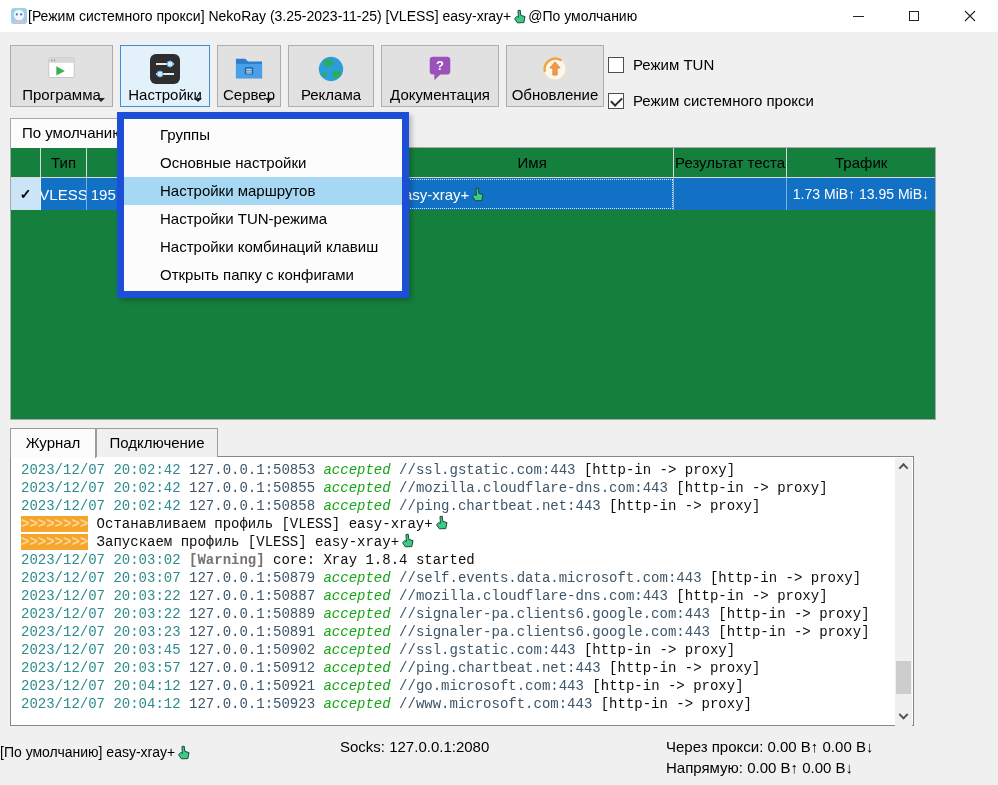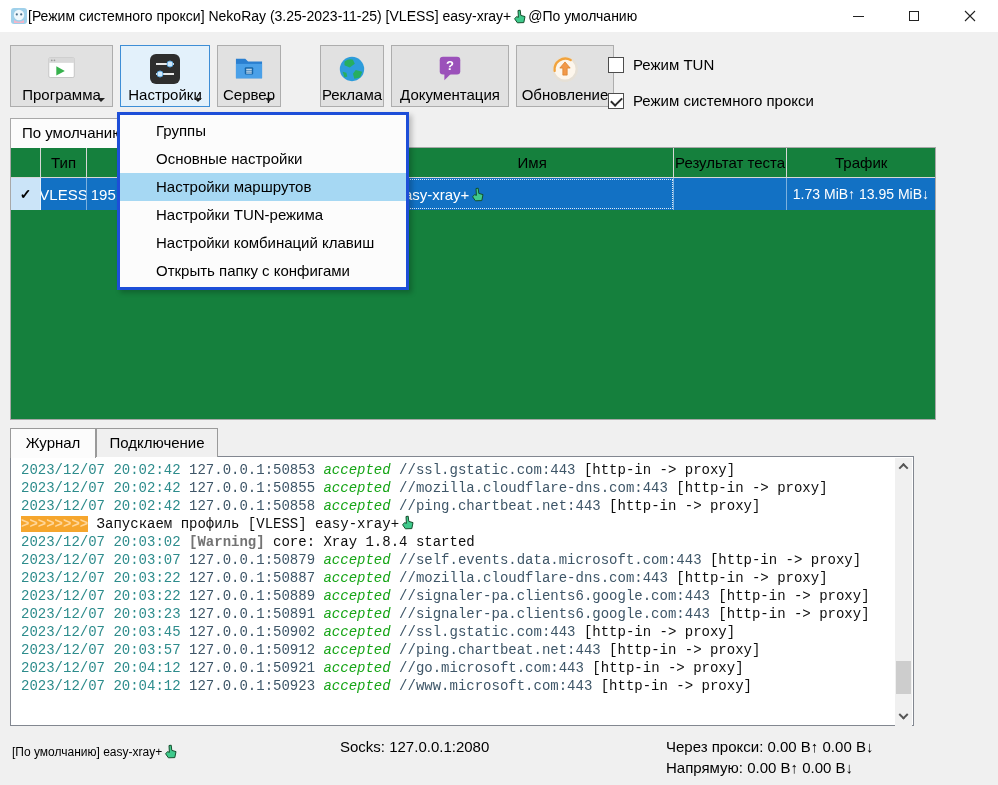--- a/index.html
+++ b/index.html
@@ -20,21 +20,21 @@
   .wc-btn { width:56px; height:32px; display:flex; align-items:center; justify-content:center; background:transparent; border:none; cursor:default; }
   .ic-min { width:11px; height:0; border-top:1px solid #222; display:block; }
   .ic-max { width:10px; height:10px; border:1px solid #222; display:block; }
 
   
   .toolbar { position:absolute; left:10px; top:45px; display:flex; gap:7px; }
   .btn { position:relative; height:62px; background:#e1e1e1; border:1px solid #adadad; display:flex; flex-direction:column; align-items:center; justify-content:space-between; padding:5px 2px 3px 2px; font-size:15px; }
   .toolbar .btn:nth-child(1){ width:103px; }
   .toolbar .btn:nth-child(2){ width:90px; }
   .toolbar .btn:nth-child(3){ width:64px; }
-  .toolbar .btn:nth-child(4){ width:64px;margin-left:32px; }
+  .toolbar .btn:nth-child(4){ width:86px; }
   .toolbar .btn:nth-child(5){ width:118px; }
   .toolbar .btn:nth-child(6){ width:98px; }
   .btn.active { background:#e3f1fb; border-color:#3e8ed6; }
   .btn .ico { flex:1; display:flex; align-items:center; justify-content:center; }
   .btn .lbl { line-height:17px; white-space:nowrap; }
   .btn .arr { position:absolute; right:7px; bottom:4px; width:0; height:0; border-left:4px solid transparent; border-right:4px solid transparent; border-top:4px solid #222; }
 
   .cb-row { position:absolute; left:608px; display:flex; align-items:flex-end; gap:9px; font-size:15px; height:20px; cursor:default; }
   .cb-row.r1 { top:53px; } .cb-row.r2 { top:89px; }
   .cb-box { width:16px; height:16px; background:#fff; border:1px solid #4d4d4d; position:relative; flex:0 0 auto; }
@@ -50,21 +50,21 @@
   .trow { display:flex; height:32px; font-size:15px; color:#fff; }
   .td { display:flex; align-items:center; height:100%; border-right:1px solid rgba(255,255,255,.45); background:#1271c4; white-space:nowrap; overflow:hidden; }
   .td:last-child { border-right:none; }
   .td.check { background:#cbe4f8; color:#000; justify-content:center; font-weight:bold; font-size:14px; }
   .td.type { justify-content:center; }
   .td.addr { padding-left:4px; }
   .td.name { padding-left:4px; outline:1px dotted rgba(255,255,255,.85); outline-offset:-2px; }
   .td.traffic { justify-content:flex-end; padding-right:6px; font-size:14px; }
 
   
-  .menu { position:absolute; left:117px; top:112px; width:292px; background:#fcfcfc; border:3px solid #1d4ed8; padding:2px 0; z-index:10; box-shadow:3px 3px 5px rgba(0,0,0,.22); }
+  .menu { position:absolute; left:117px; top:112px; width:292px; background:#fcfcfc; border:7px solid #1d4ed8; padding:2px 0; z-index:10; box-shadow:3px 3px 5px rgba(0,0,0,.22); }
   .menu-item { height:28px; line-height:28px; padding-left:36px; font-size:15px; white-space:nowrap; cursor:default; }
   .menu-item.hl { background:#a6d8f3; }
 
   
   .log-tabs { position:absolute; left:10px; top:428px; height:29px; display:flex; z-index:2; }
   .ltab { height:29px; border:1px solid #9a9a9a; border-bottom:none; font-size:15px; line-height:27px; text-align:center; background:#f0f0f0; cursor:default; }
   .ltab.active { background:#fcfcfc; height:30px; }
   .ltab.t0 { width:86px; } .ltab.t1 { width:122px; }
   .log-panel { position:absolute; left:10px; top:456px; width:904px; height:270px; background:#ffffff; border:1px solid #828790; z-index:1; }
   .log-content { position:absolute; left:2px; top:2px; right:20px; bottom:2px; overflow:hidden; padding:2px 0 0 8px; font-family:"Liberation Mono", monospace; font-size:14px; line-height:18px; }
@@ -81,21 +81,21 @@
   
   .sbar { position:absolute; right:1px; top:1px; width:17px; height:268px; background:#f0f0f0; }
   .sb-btn { position:absolute; left:0; width:17px; height:17px; display:flex; align-items:center; justify-content:center; background:#f0f0f0; }
   .sb-up { top:0; } .sb-down { bottom:0; }
   .chev { width:7px; height:7px; border-left:2px solid #555; border-top:2px solid #555; display:block; }
   .chev.up { transform:rotate(45deg) translate(1px,1px); }
   .chev.down { transform:rotate(225deg) translate(2px,2px); }
   .sb-thumb { position:absolute; left:1px; top:203px; width:15px; height:33px; background:#cdcdcd; }
 
   
-  .status-left { position:absolute; left:12px; top:744px; font-size:12px; display:flex; align-items:center; white-space:nowrap; }
+  .status-left { position:absolute; left:0; top:744px; font-size:14px; display:flex; align-items:center; white-space:nowrap; }
   .status-mid { position:absolute; left:340px; top:736px; font-size:15px; line-height:21px; white-space:nowrap; }
   .status-right { position:absolute; left:666px; top:736px; font-size:15px; line-height:21px; white-space:nowrap; }
 </style>
 </head>
 <body>
 
 <div class="titlebar">
   <svg class="app-icon" viewBox="0 0 18 18">
     <rect x="1" y="1" width="16" height="16" rx="3" fill="#9fd0ea"></rect>
     <circle cx="9" cy="8" r="5.2" fill="#eef7fc"></circle>
@@ -246,20 +246,23 @@
 <div class="log-tabs">
   <div class="ltab t0 active">Журнал</div>
   <div class="ltab t1">Подключение</div>
 </div>
 
 <div class="log-panel">
   <div class="log-content" id="log-lines">
       <div class="log-line"><span class="sg-ts">2023/12/07 20:02:42 </span><span class="sg-ip">127.0.0.1:50853 </span><span class="sg-ok">accepted </span><span class="sg-url">//ssl.gstatic.com:443</span><span class="sg-txt"> [http-in -&gt; proxy]</span></div>
       <div class="log-line"><span class="sg-ts">2023/12/07 20:02:42 </span><span class="sg-ip">127.0.0.1:50855 </span><span class="sg-ok">accepted </span><span class="sg-url">//mozilla.cloudflare-dns.com:443</span><span class="sg-txt"> [http-in -&gt; proxy]</span></div>
       <div class="log-line"><span class="sg-ts">2023/12/07 20:02:42 </span><span class="sg-ip">127.0.0.1:50858 </span><span class="sg-ok">accepted </span><span class="sg-url">//ping.chartbeat.net:443</span><span class="sg-txt"> [http-in -&gt; proxy]</span></div>
+      <div class="log-line"><span class="sg-mark">&gt;&gt;&gt;&gt;&gt;&gt;&gt;&gt;</span><span class="sg-txt"> Останавливаем профиль [VLESS] easy-xray+</span><svg class="hand" width="13" height="15" viewBox="0 0 13 15">
+          <path d="M5 1.5 L7.2 1.2 L7.8 6.4 L12 7.6 L10.8 13.6 L4.4 13.8 L1.6 9.8 L3.6 7.6 L5.4 8.4 Z" fill="#3fca8c" stroke="#134f2c" stroke-width="1"></path>
+        </svg></div>
       <div class="log-line"><span class="sg-mark">&gt;&gt;&gt;&gt;&gt;&gt;&gt;&gt;</span><span class="sg-txt"> Запускаем профиль [VLESS] easy-xray+</span><svg class="hand" width="13" height="15" viewBox="0 0 13 15">
           <path d="M5 1.5 L7.2 1.2 L7.8 6.4 L12 7.6 L10.8 13.6 L4.4 13.8 L1.6 9.8 L3.6 7.6 L5.4 8.4 Z" fill="#3fca8c" stroke="#134f2c" stroke-width="1"></path>
         </svg></div>
       <div class="log-line"><span class="sg-ts">2023/12/07 20:03:02 </span><span class="sg-warn">[Warning]</span><span class="sg-txt"> core: Xray 1.8.4 started</span></div>
       <div class="log-line"><span class="sg-ts">2023/12/07 20:03:07 </span><span class="sg-ip">127.0.0.1:50879 </span><span class="sg-ok">accepted </span><span class="sg-url">//self.events.data.microsoft.com:443</span><span class="sg-txt"> [http-in -&gt; proxy]</span></div>
       <div class="log-line"><span class="sg-ts">2023/12/07 20:03:22 </span><span class="sg-ip">127.0.0.1:50887 </span><span class="sg-ok">accepted </span><span class="sg-url">//mozilla.cloudflare-dns.com:443</span><span class="sg-txt"> [http-in -&gt; proxy]</span></div>
       <div class="log-line"><span class="sg-ts">2023/12/07 20:03:22 </span><span class="sg-ip">127.0.0.1:50889 </span><span class="sg-ok">accepted </span><span class="sg-url">//signaler-pa.clients6.google.com:443</span><span class="sg-txt"> [http-in -&gt; proxy]</span></div>
       <div class="log-line"><span class="sg-ts">2023/12/07 20:03:23 </span><span class="sg-ip">127.0.0.1:50891 </span><span class="sg-ok">accepted </span><span class="sg-url">//signaler-pa.clients6.google.com:443</span><span class="sg-txt"> [http-in -&gt; proxy]</span></div>
       <div class="log-line"><span class="sg-ts">2023/12/07 20:03:45 </span><span class="sg-ip">127.0.0.1:50902 </span><span class="sg-ok">accepted </span><span class="sg-url">//ssl.gstatic.com:443</span><span class="sg-txt"> [http-in -&gt; proxy]</span></div>
       <div class="log-line"><span class="sg-ts">2023/12/07 20:03:57 </span><span class="sg-ip">127.0.0.1:50912 </span><span class="sg-ok">accepted </span><span class="sg-url">//ping.chartbeat.net:443</span><span class="sg-txt"> [http-in -&gt; proxy]</span></div>

